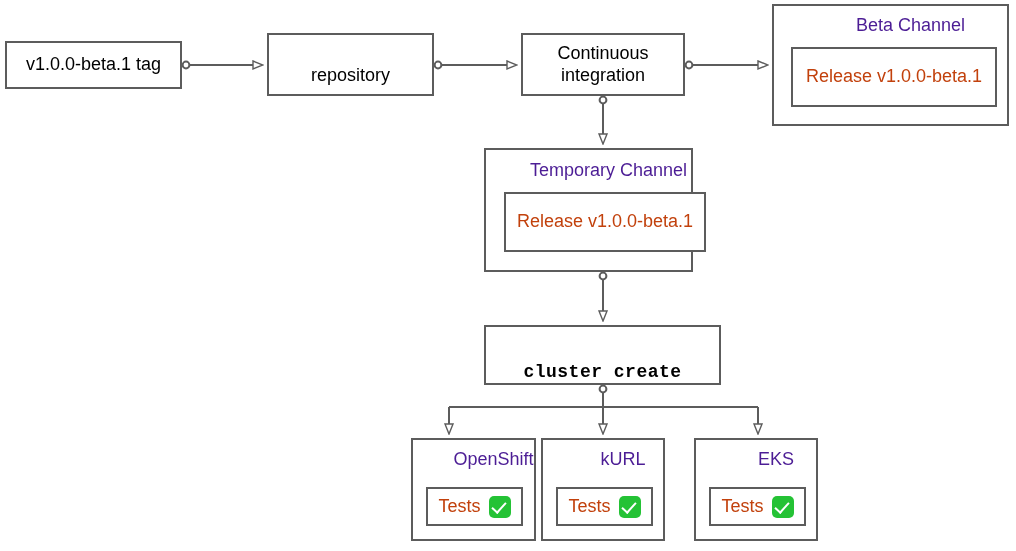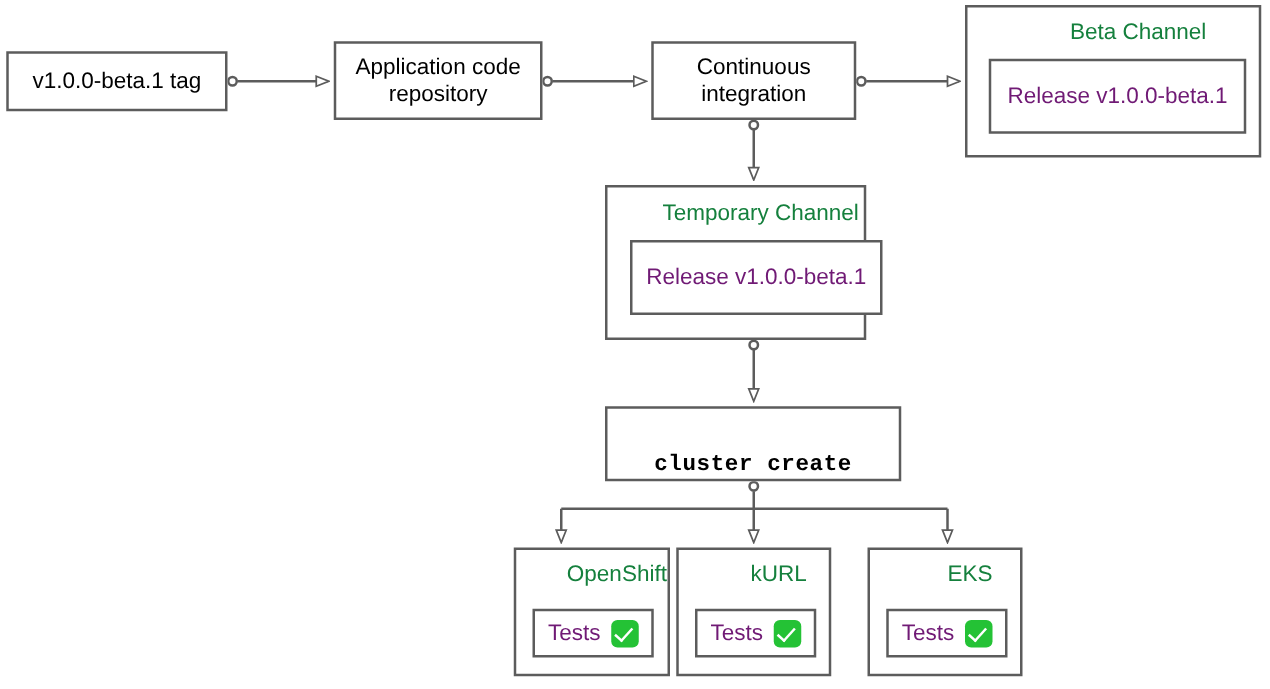--- a/index.html
+++ b/index.html
@@ -39,34 +39,34 @@
     font-size: 18px;
     color: #000000;
   }
   .node.container {
     display: block;
   }
   .container-title {
     text-align: center;
     font-size: 18px;
     line-height: 1.2;
-    color: #15803d;
+    color: #4c1d95;
     padding-left: 40px;
   }
   .inner-box {
     position: absolute;
     box-sizing: border-box;
     background: #ffffff;
     border: 2px solid #5c5c5c;
     display: flex;
     align-items: center;
     justify-content: center;
     text-align: center;
     font-size: 18px;
-    color: #701a75;
+    color: #c2410c;
   }
   .mono-bold {
     font-family: "Liberation Mono", "DejaVu Sans Mono", monospace;
     font-weight: bold;
     font-size: 18px;
     letter-spacing: 0.5px;
     margin-top: 36px;
   }
   .tests-row {
     display: flex;
@@ -135,21 +135,21 @@
       <circle cx="603" cy="389" r="3.4" fill="#ffffff"></circle>
     </g>
   </svg>
 
   <div class="node" style="left:5px; top:41px; width:177px; height:48px;">
     <span>v1.0.0-beta.1 tag</span>
   </div>
 
   <div class="node" style="left:267px; top:33px; width:167px; height:63px;">
     <span>
-      <span>Application code</span><br>
+      <br>
       <span>repository</span>
     </span>
   </div>
 
   <div class="node" style="left:521px; top:33px; width:164px; height:63px;">
     <span>
       <span>Continuous</span><br>
       <span>integration</span>
     </span>
   </div>

